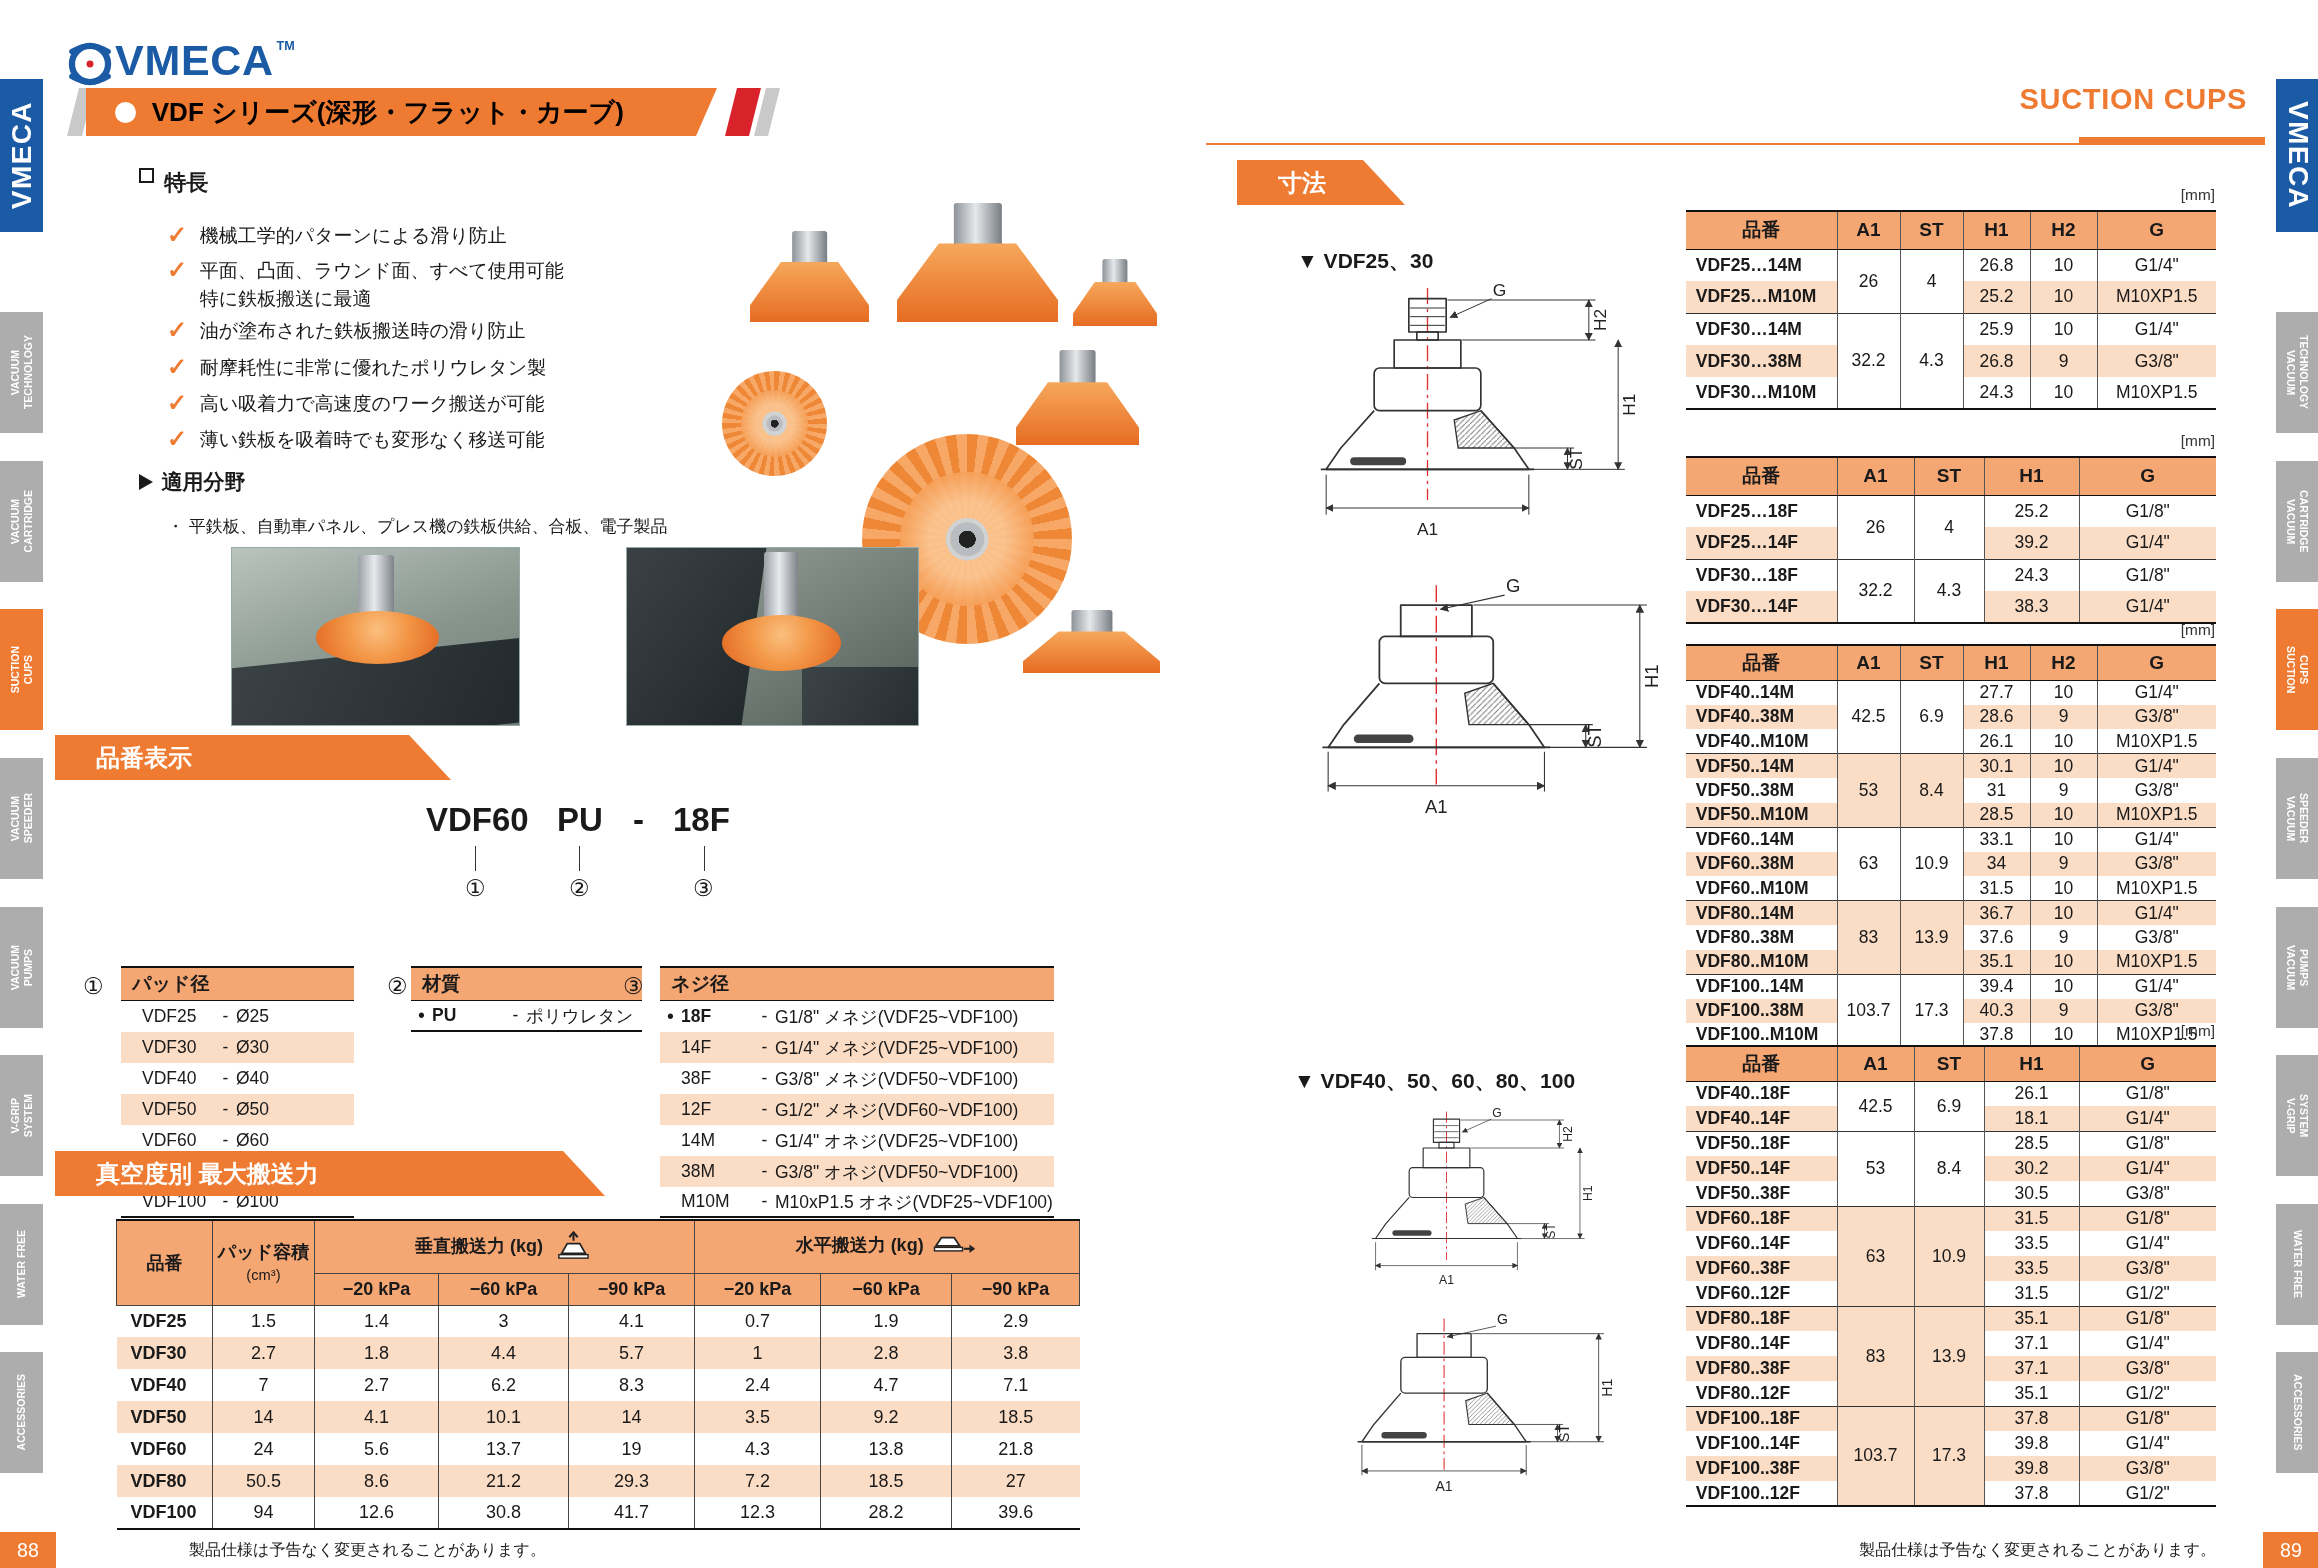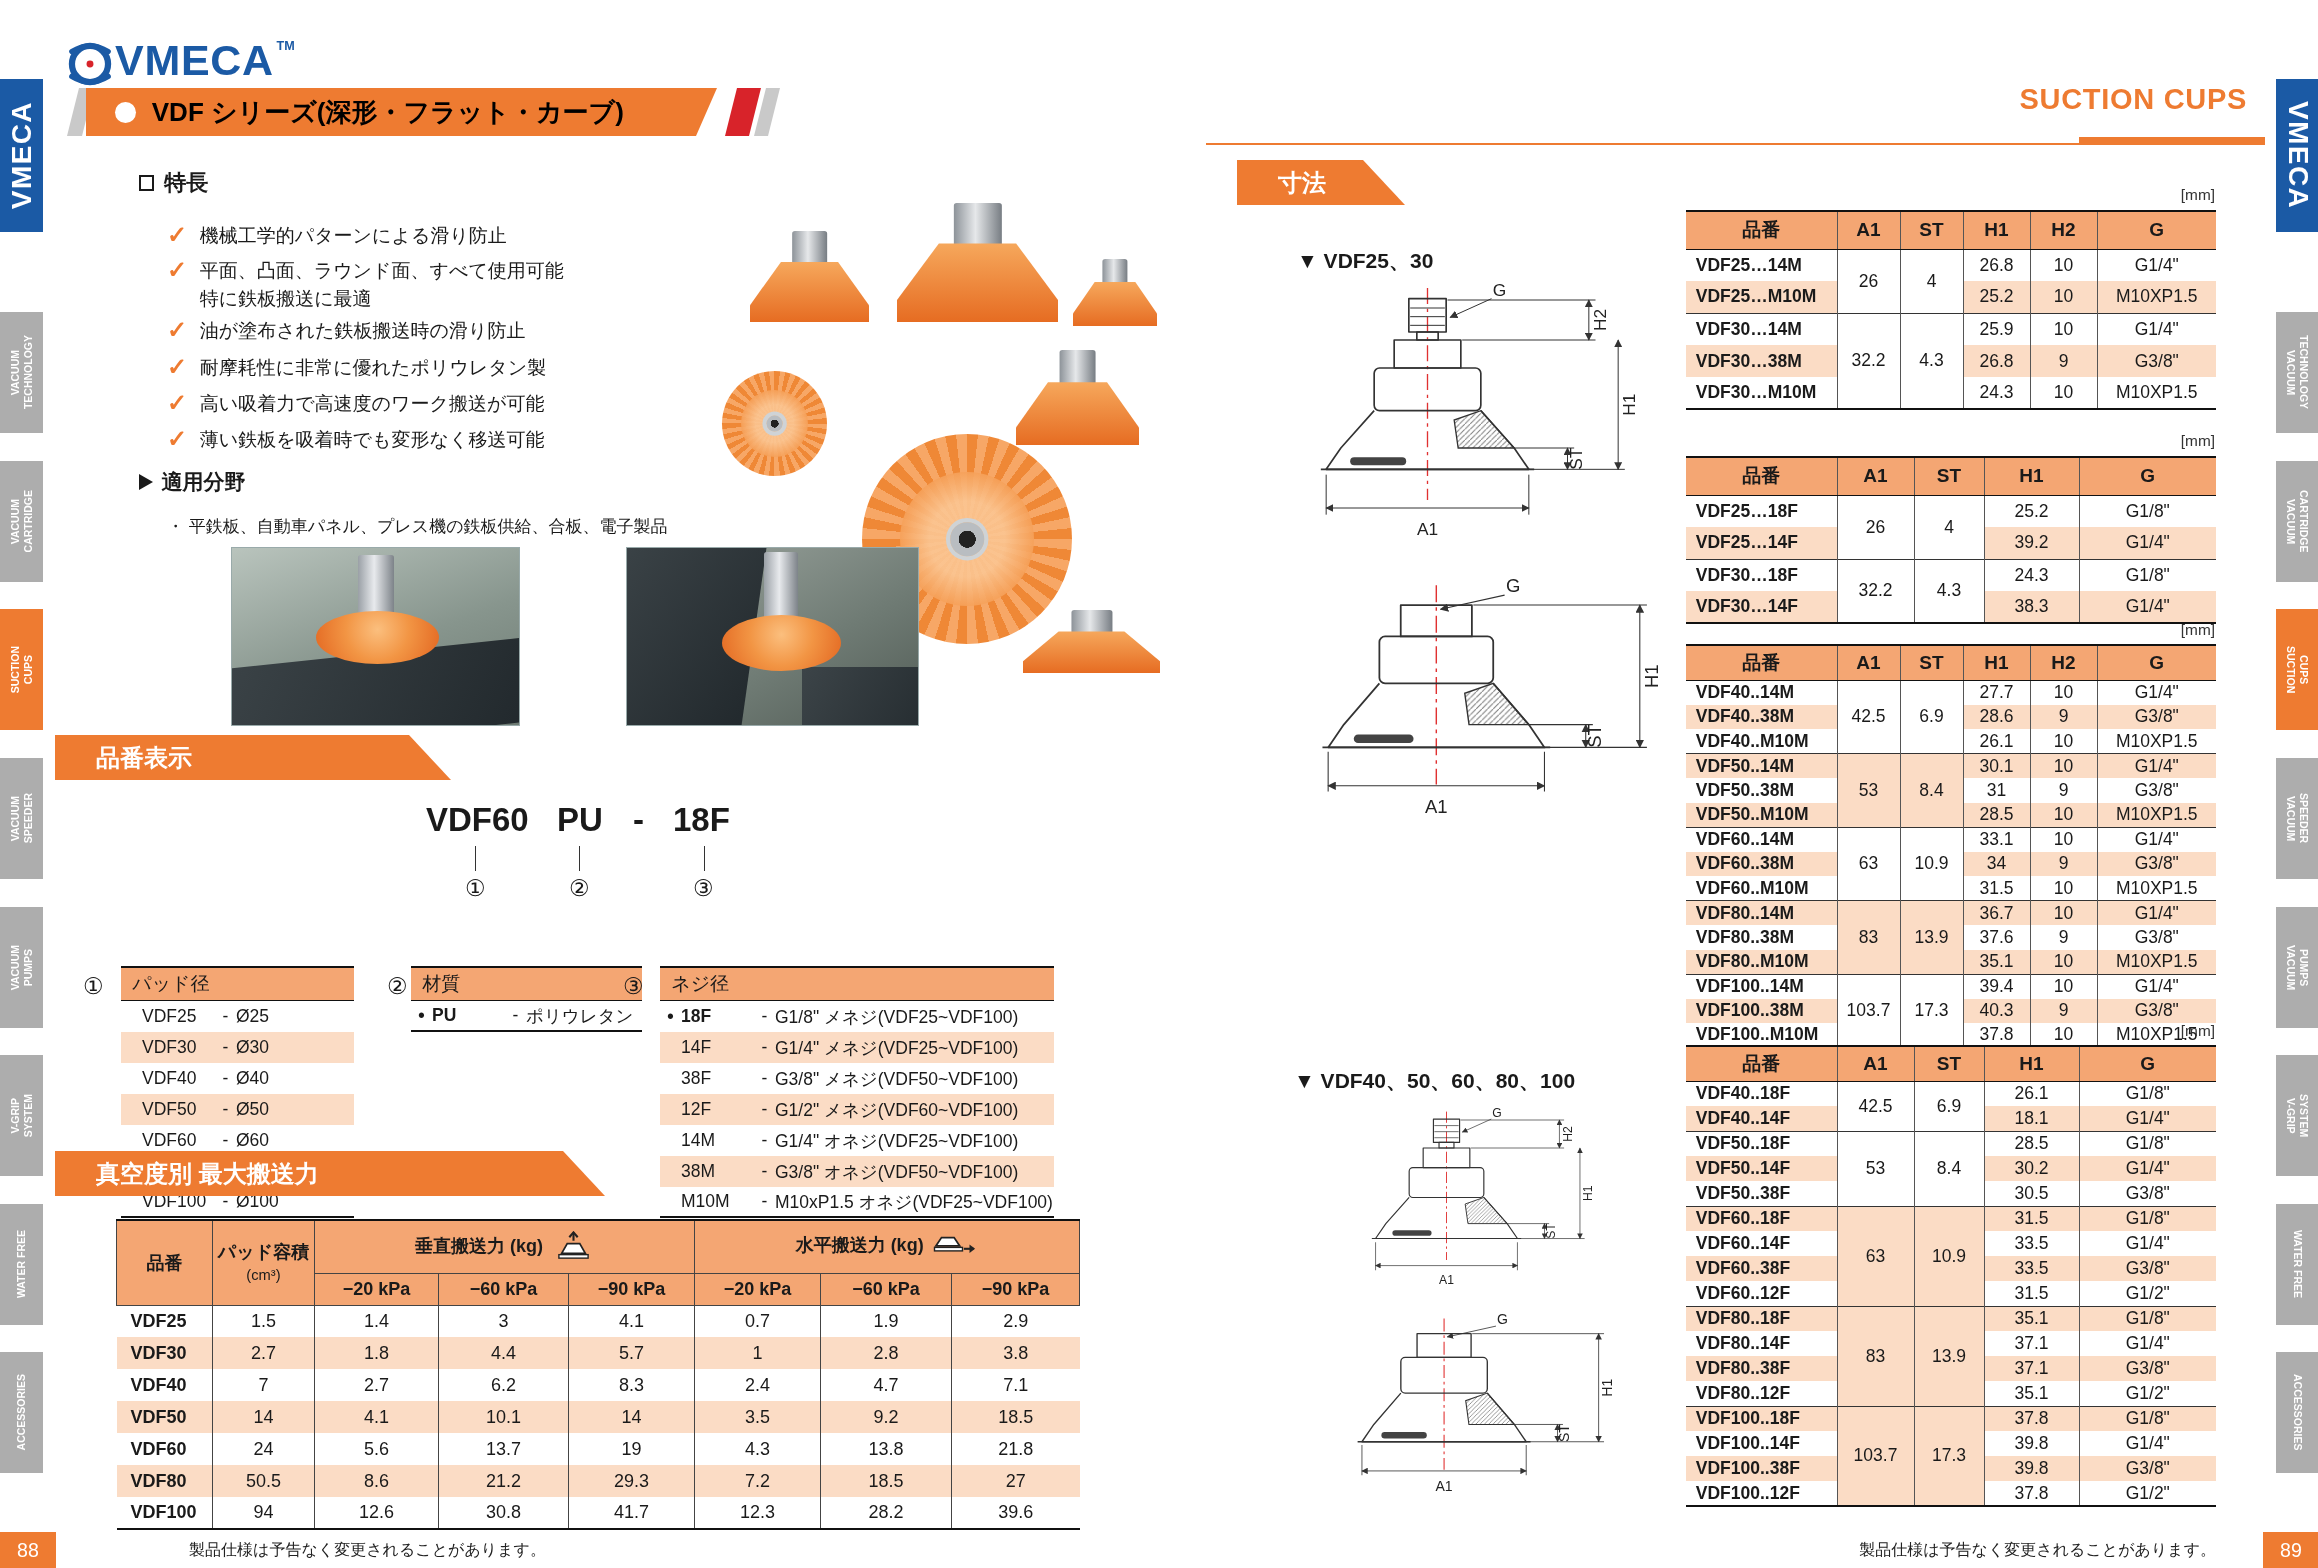--- a/index.html
+++ b/index.html
@@ -33,21 +33,21 @@
   .logo sup{color:var(--blue);font-size:12.6px;font-weight:bold;margin-left:2.8px}
   .titlebar{left:55px;top:88px;width:725px;height:48px}
   .tb-grayl{position:absolute;left:18px;top:0;width:15.4px;height:48px;background:#c9c9c9;transform:skewX(-14deg)}
   .tb-main{position:absolute;left:31px;top:0;width:631px;height:48px;background:var(--orange);
            clip-path:polygon(0 0,100% 0,calc(100% - 21px) 100%,0 100%);
            display:flex;align-items:center;color:#000000;font-weight:bold;font-size:26px;padding-left:29.4px;gap:15.4px;white-space:nowrap}
   .tb-bullet{width:21px;height:21px;border-radius:50%;background:#fff;flex:0 0 auto}
   .tb-red{position:absolute;left:676px;top:0;width:24px;height:48px;background:var(--red);transform:skewX(-14deg)}
   .tb-grayr{position:absolute;left:705px;top:0;width:14px;height:48px;background:#c9c9c9;transform:skewX(-14deg)}
 
-  .h-feat{left:139px;top:168px;display:flex;align-items:center;gap:9.8px;font-weight:bold;font-size:22px}
+  .h-feat{left:139px;top:168px;display:flex;align-items:flex-start;gap:9.8px;font-weight:bold;font-size:22px}
   .sq{width:15.4px;height:15.4px;border:2.1px solid var(--ink)}
   .feat{position:absolute;left:167px;display:flex;gap:12.6px;font-size:19px;line-height:1.45}
   .check{color:var(--orange);font-weight:bold;font-size:24px;line-height:1.1}
   .h-app{left:139px;top:468px;display:flex;align-items:center;gap:8.4px;font-weight:bold;font-size:21px}
   .tri{width:0;height:0;border-left:14px solid var(--ink);border-top:8.4px solid transparent;border-bottom:8.4px solid transparent}
   .appline{left:167px;top:515px;font-size:17px}
 
   
   .photo{overflow:hidden;border:0.7px solid #9aa;position:absolute}
   .cup-ell{position:absolute;border-radius:50%;background:radial-gradient(circle at 50% 35%,#fbbf7e 0%,#f29544 45%,#e2641f 100%)}
@@ -68,21 +68,21 @@
   
   .sec-tab{position:absolute;height:45px;background:var(--orange);color:#fff;font-weight:bold;font-size:24px;
            display:flex;align-items:center;padding-left:41px;white-space:nowrap;
            clip-path:polygon(0 0,calc(100% - 42px) 0,100% 100%,0 100%)}
   .pn{font-weight:bold;font-size:33px}
   .pn-line{width:1.4px;background:#333}
   .pn-circ{font-size:23px}
   .spec{position:absolute}
   .spec-marker{position:absolute;font-size:23px}
   .spec-h{height:35px;background:var(--hfill);border-top:2.8px solid #111;border-bottom:1.4px solid #111;
-          display:flex;align-items:center;padding-left:11.2px;font-size:19px;font-weight:normal}
+          display:flex;align-items:center;padding-left:11.2px;font-size:19px;font-weight:bold}
   .spec-row{display:flex;align-items:center;height:31px;font-size:17.5px}
   .spec-row.shaded{background:var(--shade)}
   .spec-row .b{width:21px;text-align:center;font-size:19.6px}
   .spec-row .c{width:73px}
   .spec-row .d{width:21px;text-align:center}
   .spec-row.bold .c{font-weight:bold}
   .spec-end{border-bottom:2.8px solid #111}
 
   
   table{border-collapse:collapse;table-layout:fixed}

